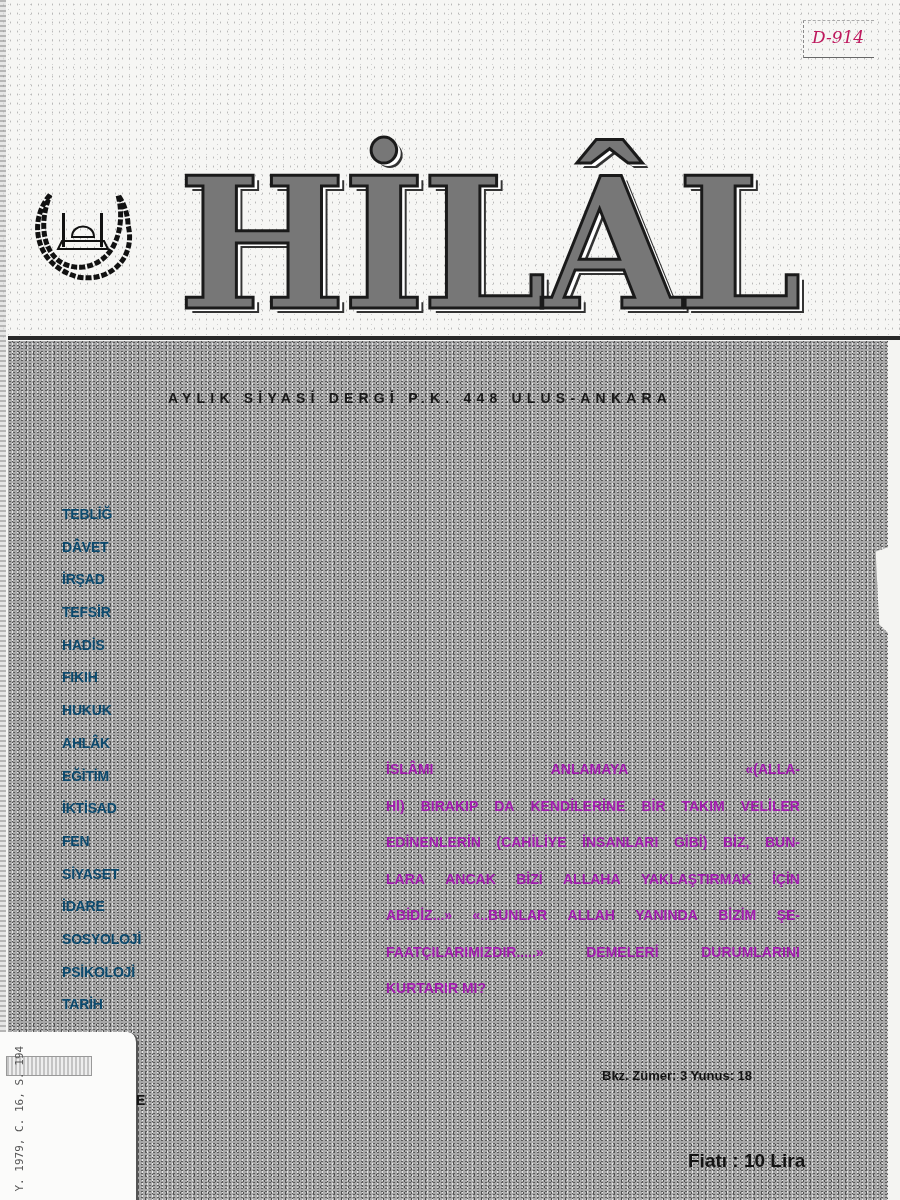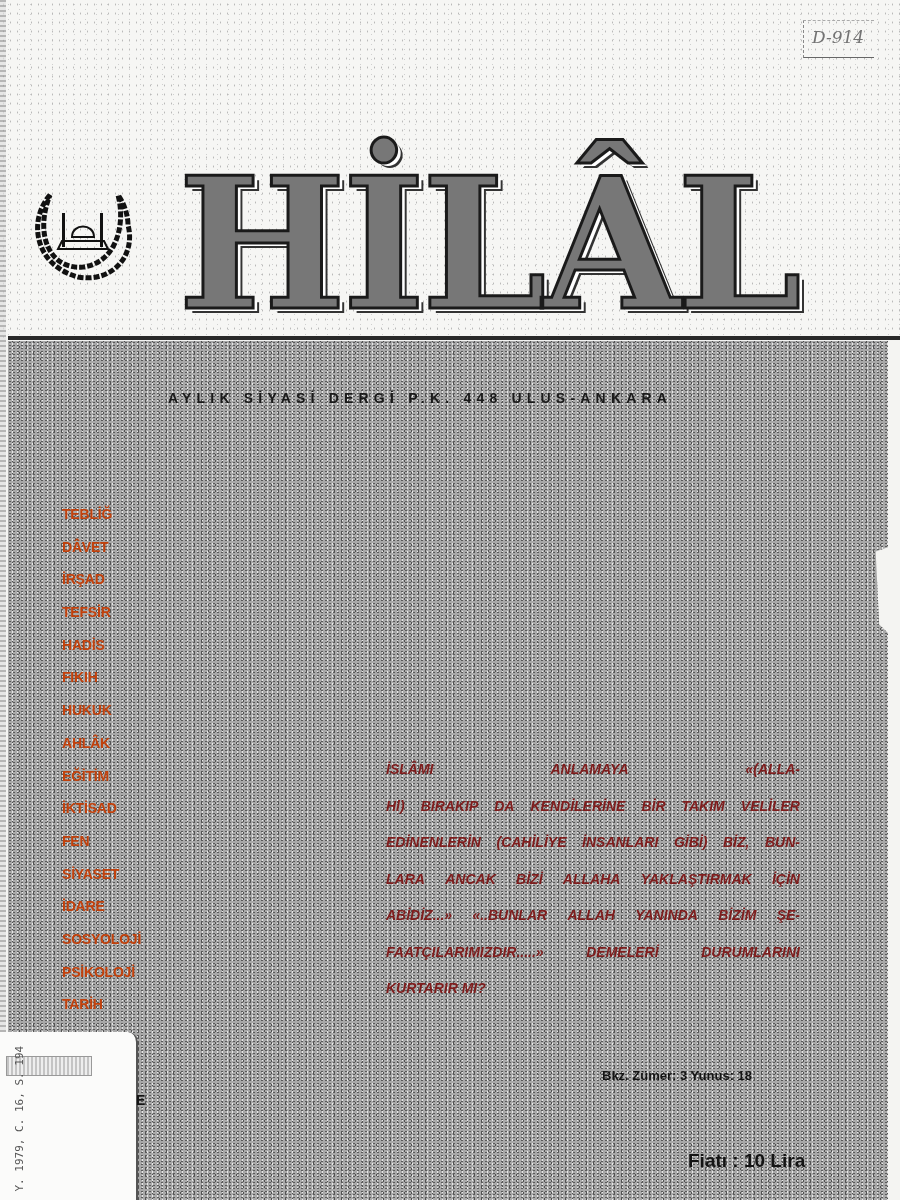--- a/index.html
+++ b/index.html
@@ -22,21 +22,21 @@
     position: absolute; left: 0; top: 0; width: 6px; height: 1200px;
     background: repeating-linear-gradient(180deg, #9a9a9a 0 2px, #e0e0e0 2px 5px);
     opacity: .7;
   }
   .catalog-box {
     position: absolute; left: 803px; top: 20px; width: 70px; height: 36px;
     border-left: 1px dashed #888; border-top: 1px dashed #aaa; border-bottom: 1px solid #666;
   }
   .catalog-code {
     position: absolute; left: 8px; top: 6px;
-    font-family: "DejaVu Serif", serif; font-style: italic; font-size: 17px; color: #737373;
+    font-family: "DejaVu Serif", serif; font-style: italic; font-size: 17px; color: #be185d;
   }
   
   .emblem { position: absolute; left: 28px; top: 185px; width: 110px; height: 100px; }
   
   .masthead {
     position: absolute; left: 178px; top: 165px; width: 600px; height: 160px;
   }
   .masthead-title {
     position: absolute; left: 0; top: 0;
     font-family: "DejaVu Serif", serif; font-weight: bold;
@@ -69,26 +69,26 @@
   }
   .issue-box { position: absolute; left: 606px; top: 436px; color: #1d1d1d; }
   .issue-row { font-size: 36px; line-height: 40px; white-space: nowrap; }
   .issue-row.sm { font-size: 30px; line-height: 36px; }
   .issue-label { display: inline-block; width: 110px; }
   .issue-sep { display: inline-block; width: 30px; text-align: center; }
   .topics {
     position: absolute; left: 62px; top: 505px; margin: 0; padding: 0; list-style: none;
   }
   .topics li {
-    font-size: 14px; font-weight: bold; color: #c2410c; height: 32.7px; line-height: 18px;
+    font-size: 14px; font-weight: bold; color: #0c4a6e; height: 32.7px; line-height: 18px;
     letter-spacing: -0.2px;
   }
   .verse {
     position: absolute; left: 386px; top: 760px; width: 414px;
-    font-size: 14px; font-weight: bold; color: #7f1d1d; font-style: italic;
+    font-size: 14px; font-weight: bold; color: #a21caf;
   }
   .verse-line {
     display: flex; justify-content: space-between; height: 36.5px; line-height: 18px;
     white-space: nowrap;
   }
   .verse-line.last { justify-content: flex-start; }
   .reference {
     position: absolute; left: 602px; top: 1032px; font-size: 13px; font-weight: bold; color: #141414; margin-top: 36px;
   }
   .price {

